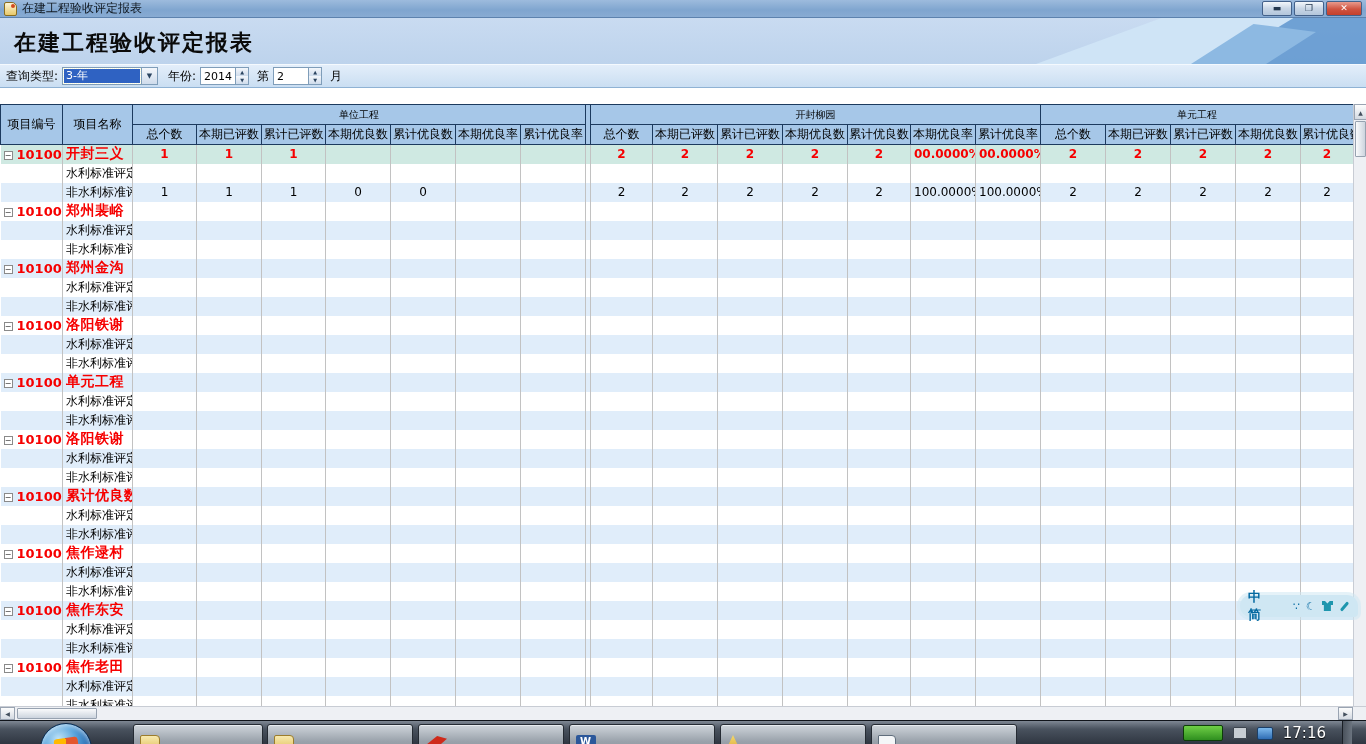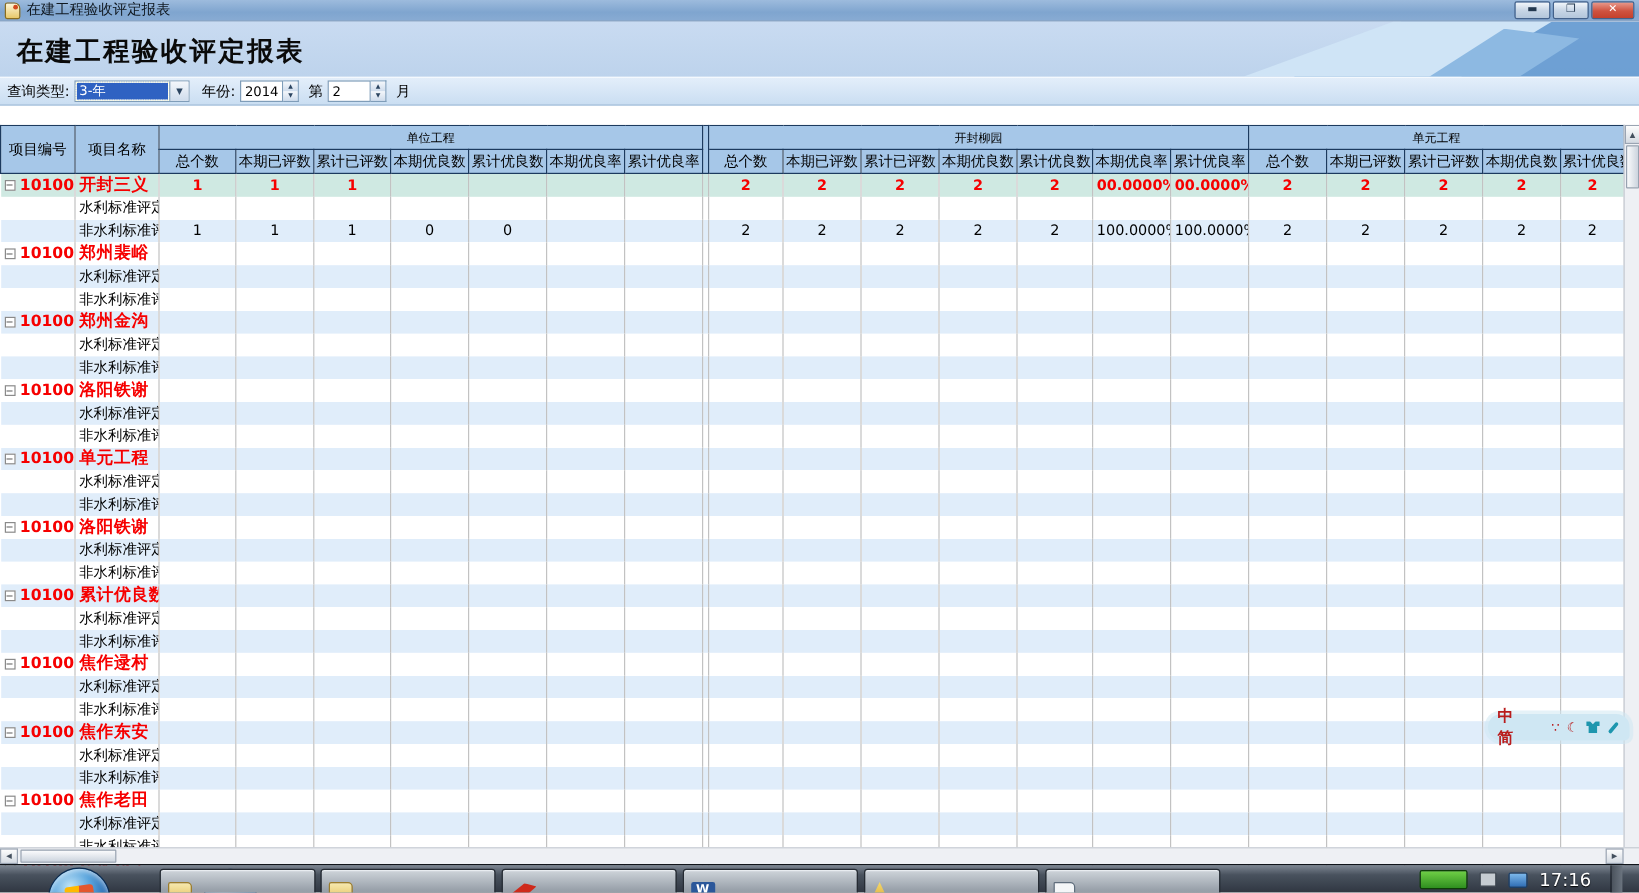--- a/index.html
+++ b/index.html
@@ -85,21 +85,21 @@
   .sb-btn { position:absolute; left:0; width:13px; height:16px; background:linear-gradient(#fdfdfd,#d4dae2);
     border:1px solid #9aa4b2; font-size:6px; color:#44505e; text-align:center; line-height:15px; }
   .vthumb { position:absolute; left:1px; top:17px; width:11px; height:36px; background:linear-gradient(90deg,#fafbfc,#ccd4de); border:1px solid #97a2b0; border-radius:1px; }
   .hscroll { position:absolute; left:0; top:706px; width:1366px; height:14px; background:#eef0f4; border-top:1px solid #c8ccd4; }
   .hbtn { position:absolute; top:0; width:15px; height:13px; background:linear-gradient(#fdfdfd,#d4dae2); border:1px solid #9aa4b2;
     font-size:6px; color:#44505e; text-align:center; line-height:12px; }
   .hthumb { position:absolute; left:17px; top:1px; width:80px; height:11px; background:linear-gradient(#fafbfc,#ccd4de); border:1px solid #97a2b0; border-radius:1px; }
 
   
   .ime { position:absolute; right:8px; top:595px; width:118px; height:22px; background:#cfe7f3; border-radius:11px 11px 4px 11px;
-    box-shadow:0 0 0 3px rgba(207,231,243,.55); display:flex; align-items:center; gap:6px; padding:0 8px; color:#b91c1c; }
+    box-shadow:0 0 0 3px rgba(207,231,243,.55); display:flex; align-items:center; gap:6px; padding:0 8px; color:#0369a1; }
   .ime .zh { font-size:13px; font-weight:bold; letter-spacing:3px; }
   .ime .mini { font-size:11px; }
   .ime .shirt { width:12px; height:10px; background:#1e96ae; clip-path:polygon(0 0,30% 0,50% 25%,70% 0,100% 0,100% 40%,80% 40%,80% 100%,20% 100%,20% 40%,0 40%); }
   .ime .wrench { width:11px; height:11px; position:relative; }
   .ime .wrench::after { content:""; position:absolute; left:4px; top:0; width:3px; height:11px; background:#1e96ae; transform:rotate(40deg); border-radius:2px; }
 
   
   .taskbar { position:absolute; left:0; top:720px; width:1366px; height:24px;
     background:linear-gradient(#7e8793,#49525e 35%,#2f3641); border-top:1px solid #10141a; overflow:hidden; }
   .orb { position:absolute; left:40px; top:2px; width:52px; height:52px; border-radius:50%;

